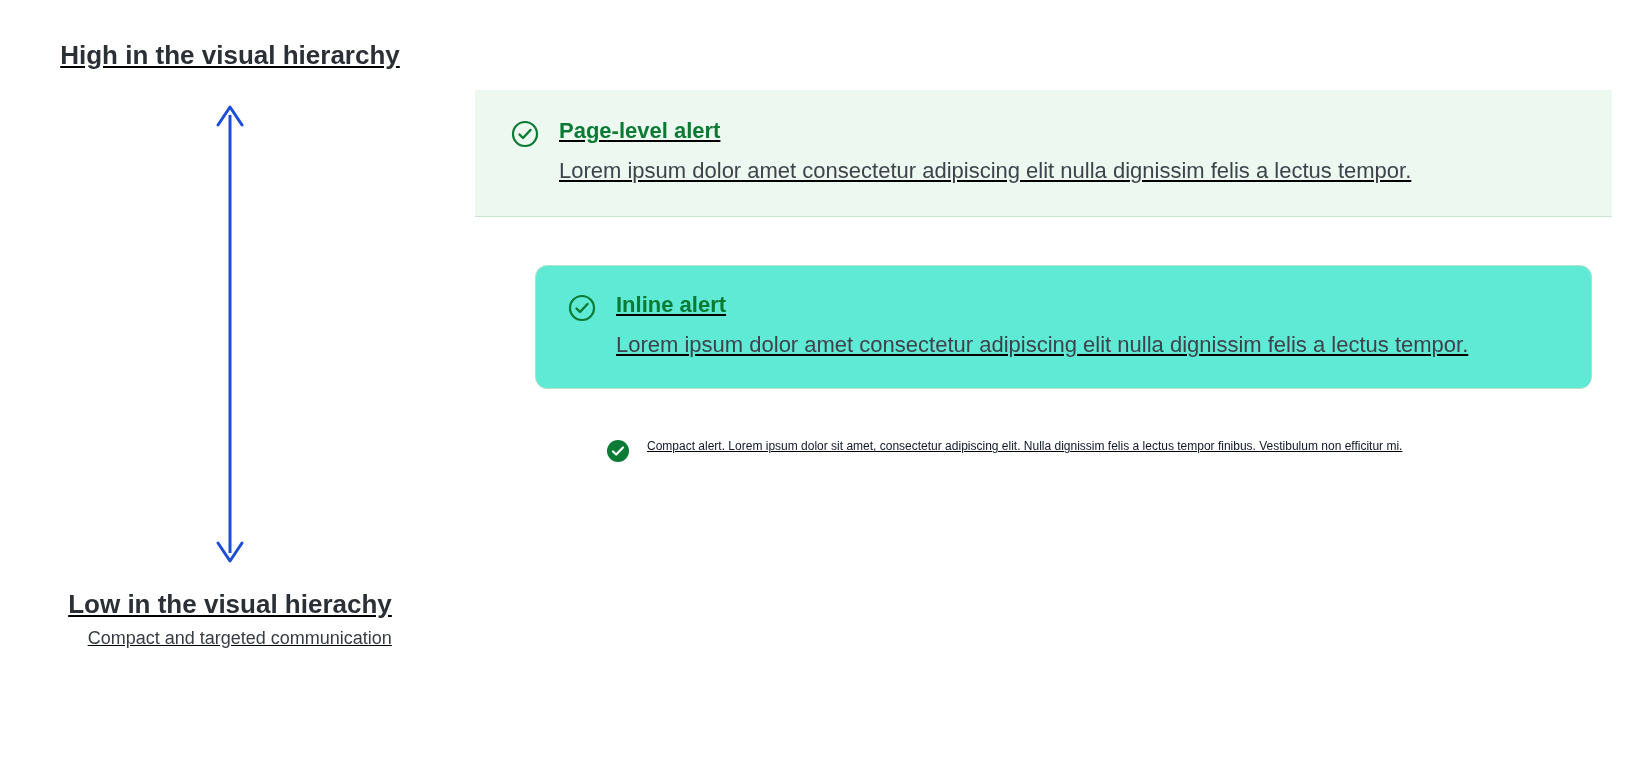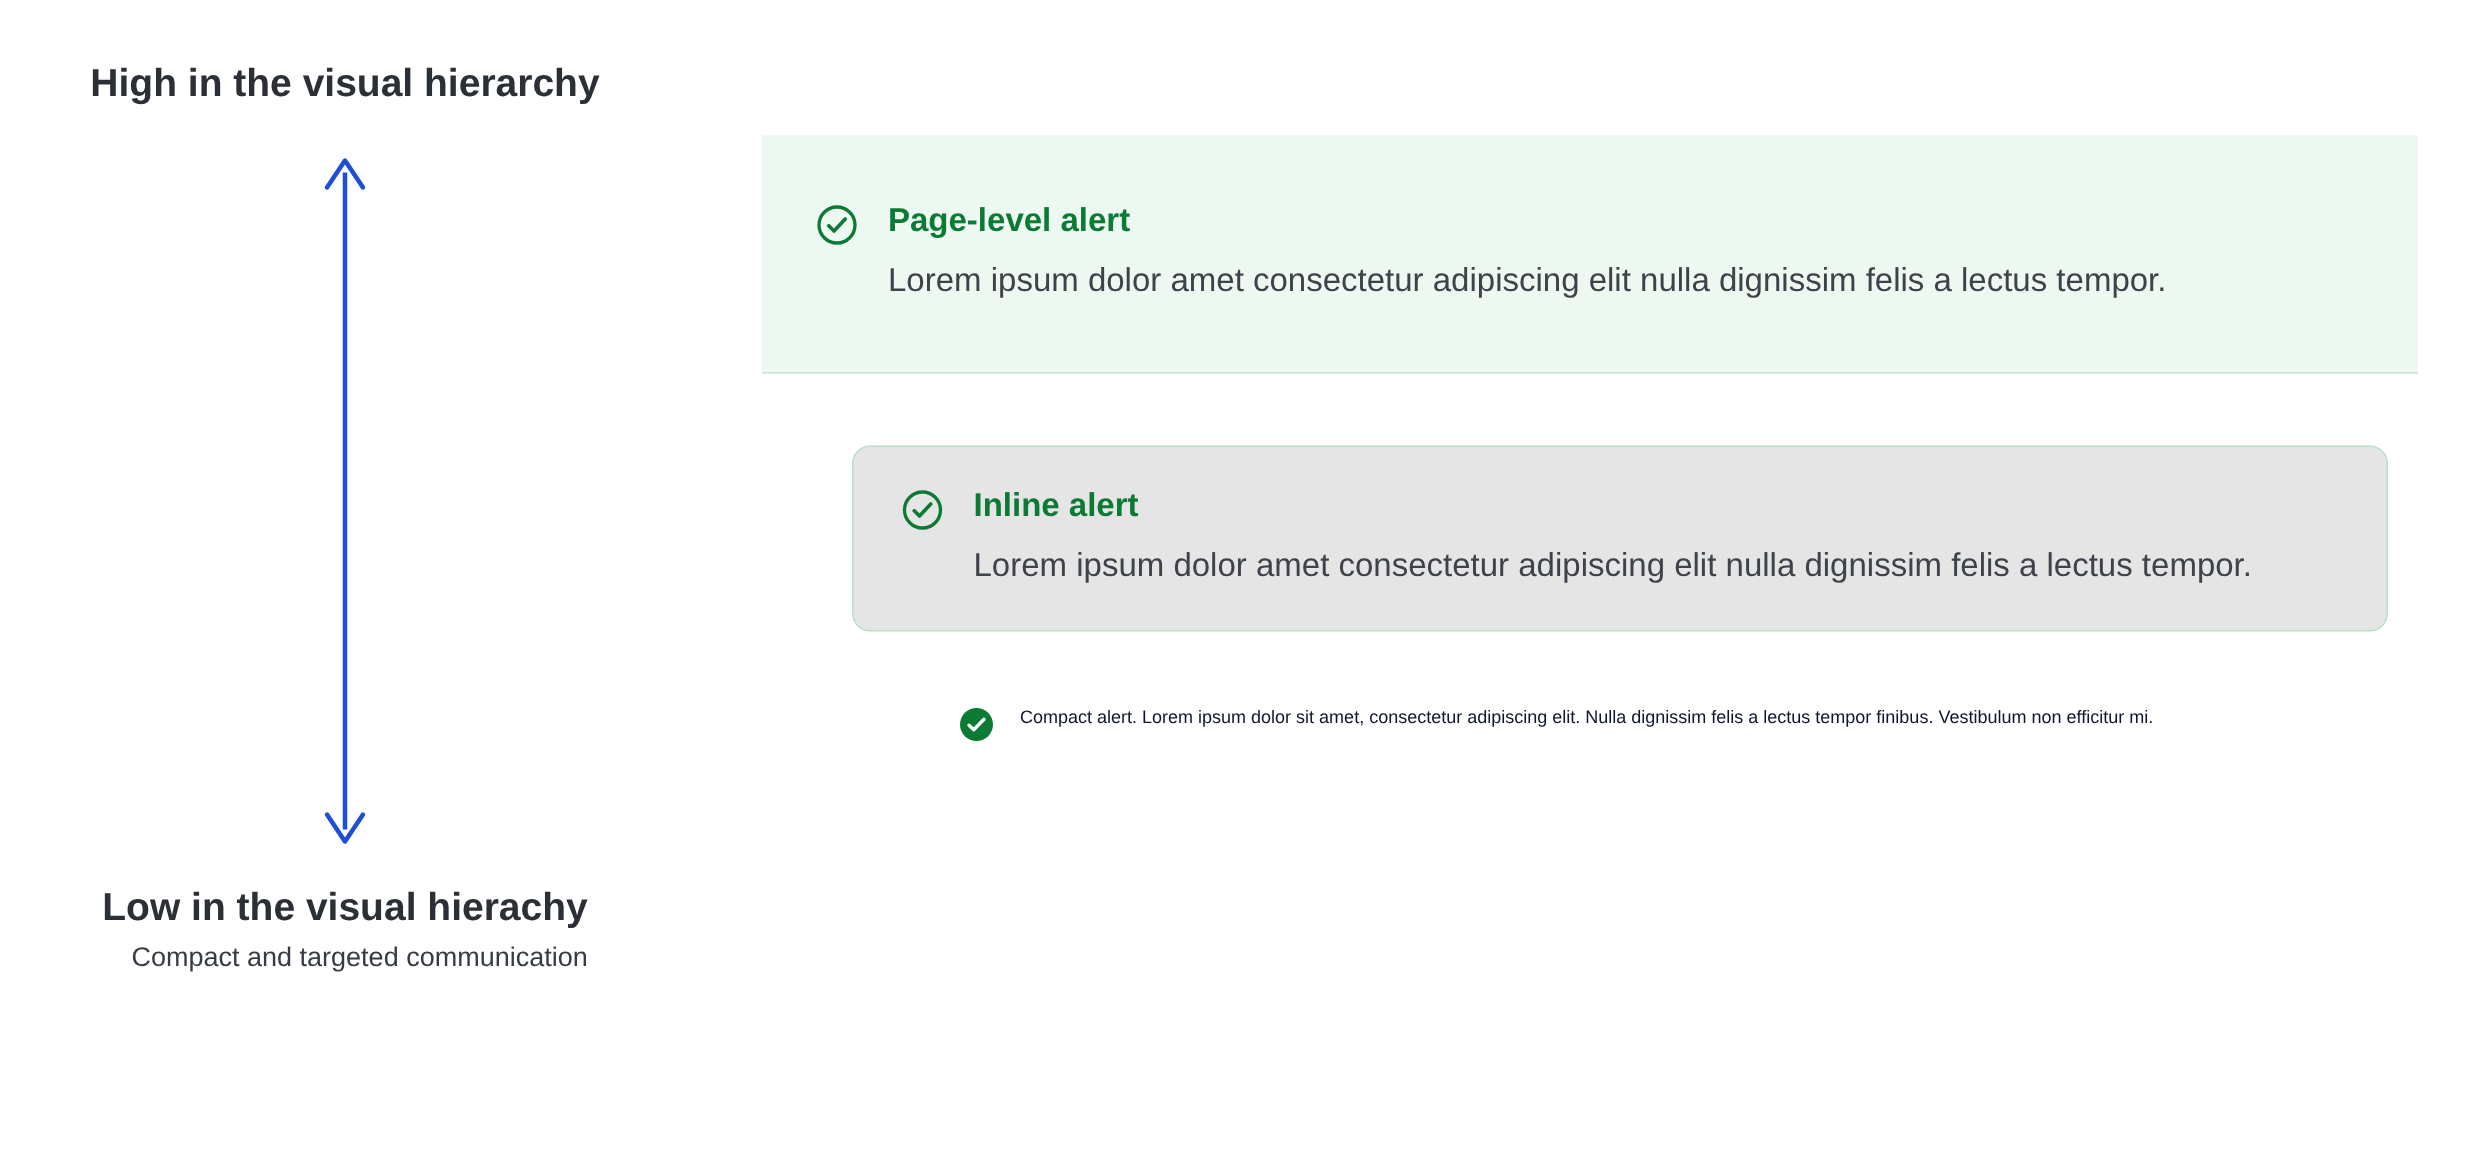--- a/index.html
+++ b/index.html
@@ -10,21 +10,22 @@
     body {
       font-family: -apple-system, BlinkMacSystemFont, "Segoe UI", Helvetica, Arial, sans-serif;
       background: #ffffff;
       width: 1652px;
       height: 766px;
       position: relative;
       padding: 40px;
     }
     .container {
       display: flex;
-      gap: 88px;
+      gap: 55px;
+      text-decoration: underline;
     }
     .left-col {
       width: 380px;
       display: flex;
       flex-direction: column;
       align-items: center;
       padding-top: 0;
     }
     .top-label {
       text-align: center;
@@ -65,27 +66,27 @@
     .right-col {
       flex: 1;
       display: flex;
       flex-direction: column;
       gap: 48px;
       padding-top: 50px;
     }
     .page-alert {
       background: #ecf8f0;
       border-bottom: 1px solid #c5e6d1;
-      padding: 44px 36px;
+      padding: 28px 36px;
       display: flex;
       gap: 20px;
       align-items: flex-start;
     }
     .inline-alert {
-      background: #e5e5e5;
+      background: #5eead4;
       border: 1px solid #b8e0c8;
       border-radius: 12px;
       padding: 26px 32px;
       display: flex;
       gap: 20px;
       align-items: flex-start;
       margin-left: 60px;
       margin-right: 20px;
     }
     .compact-alert {

